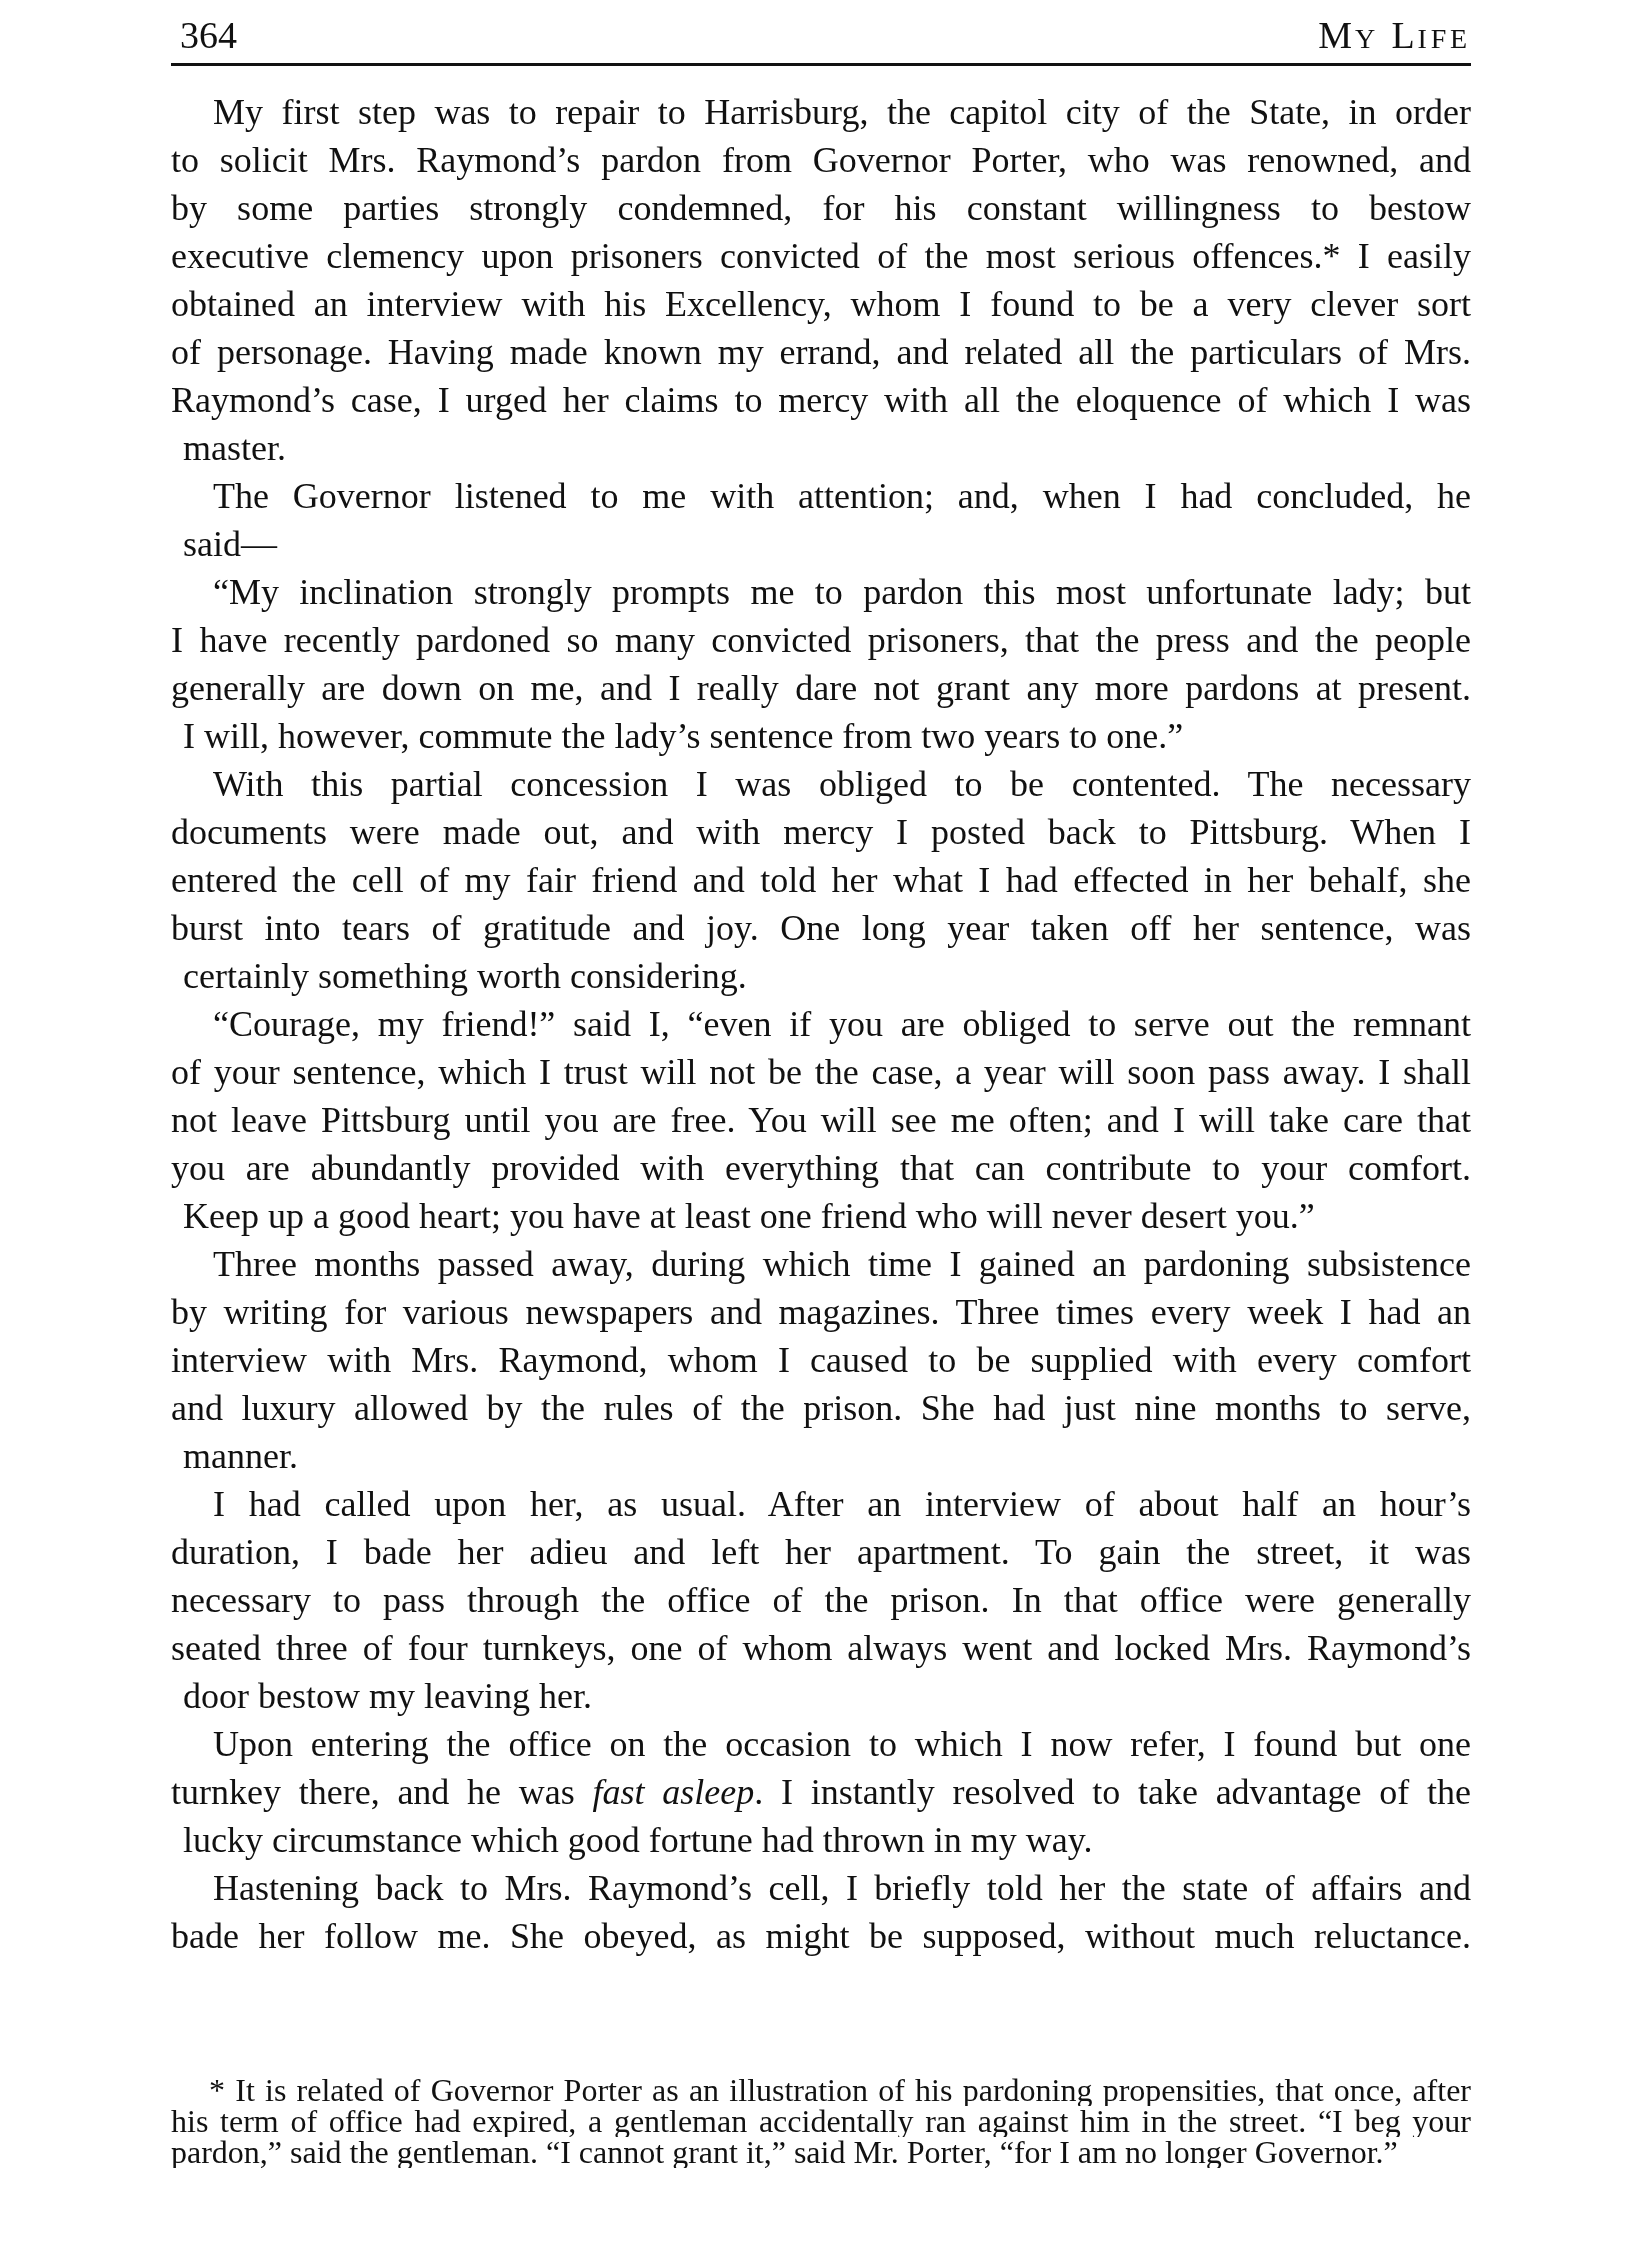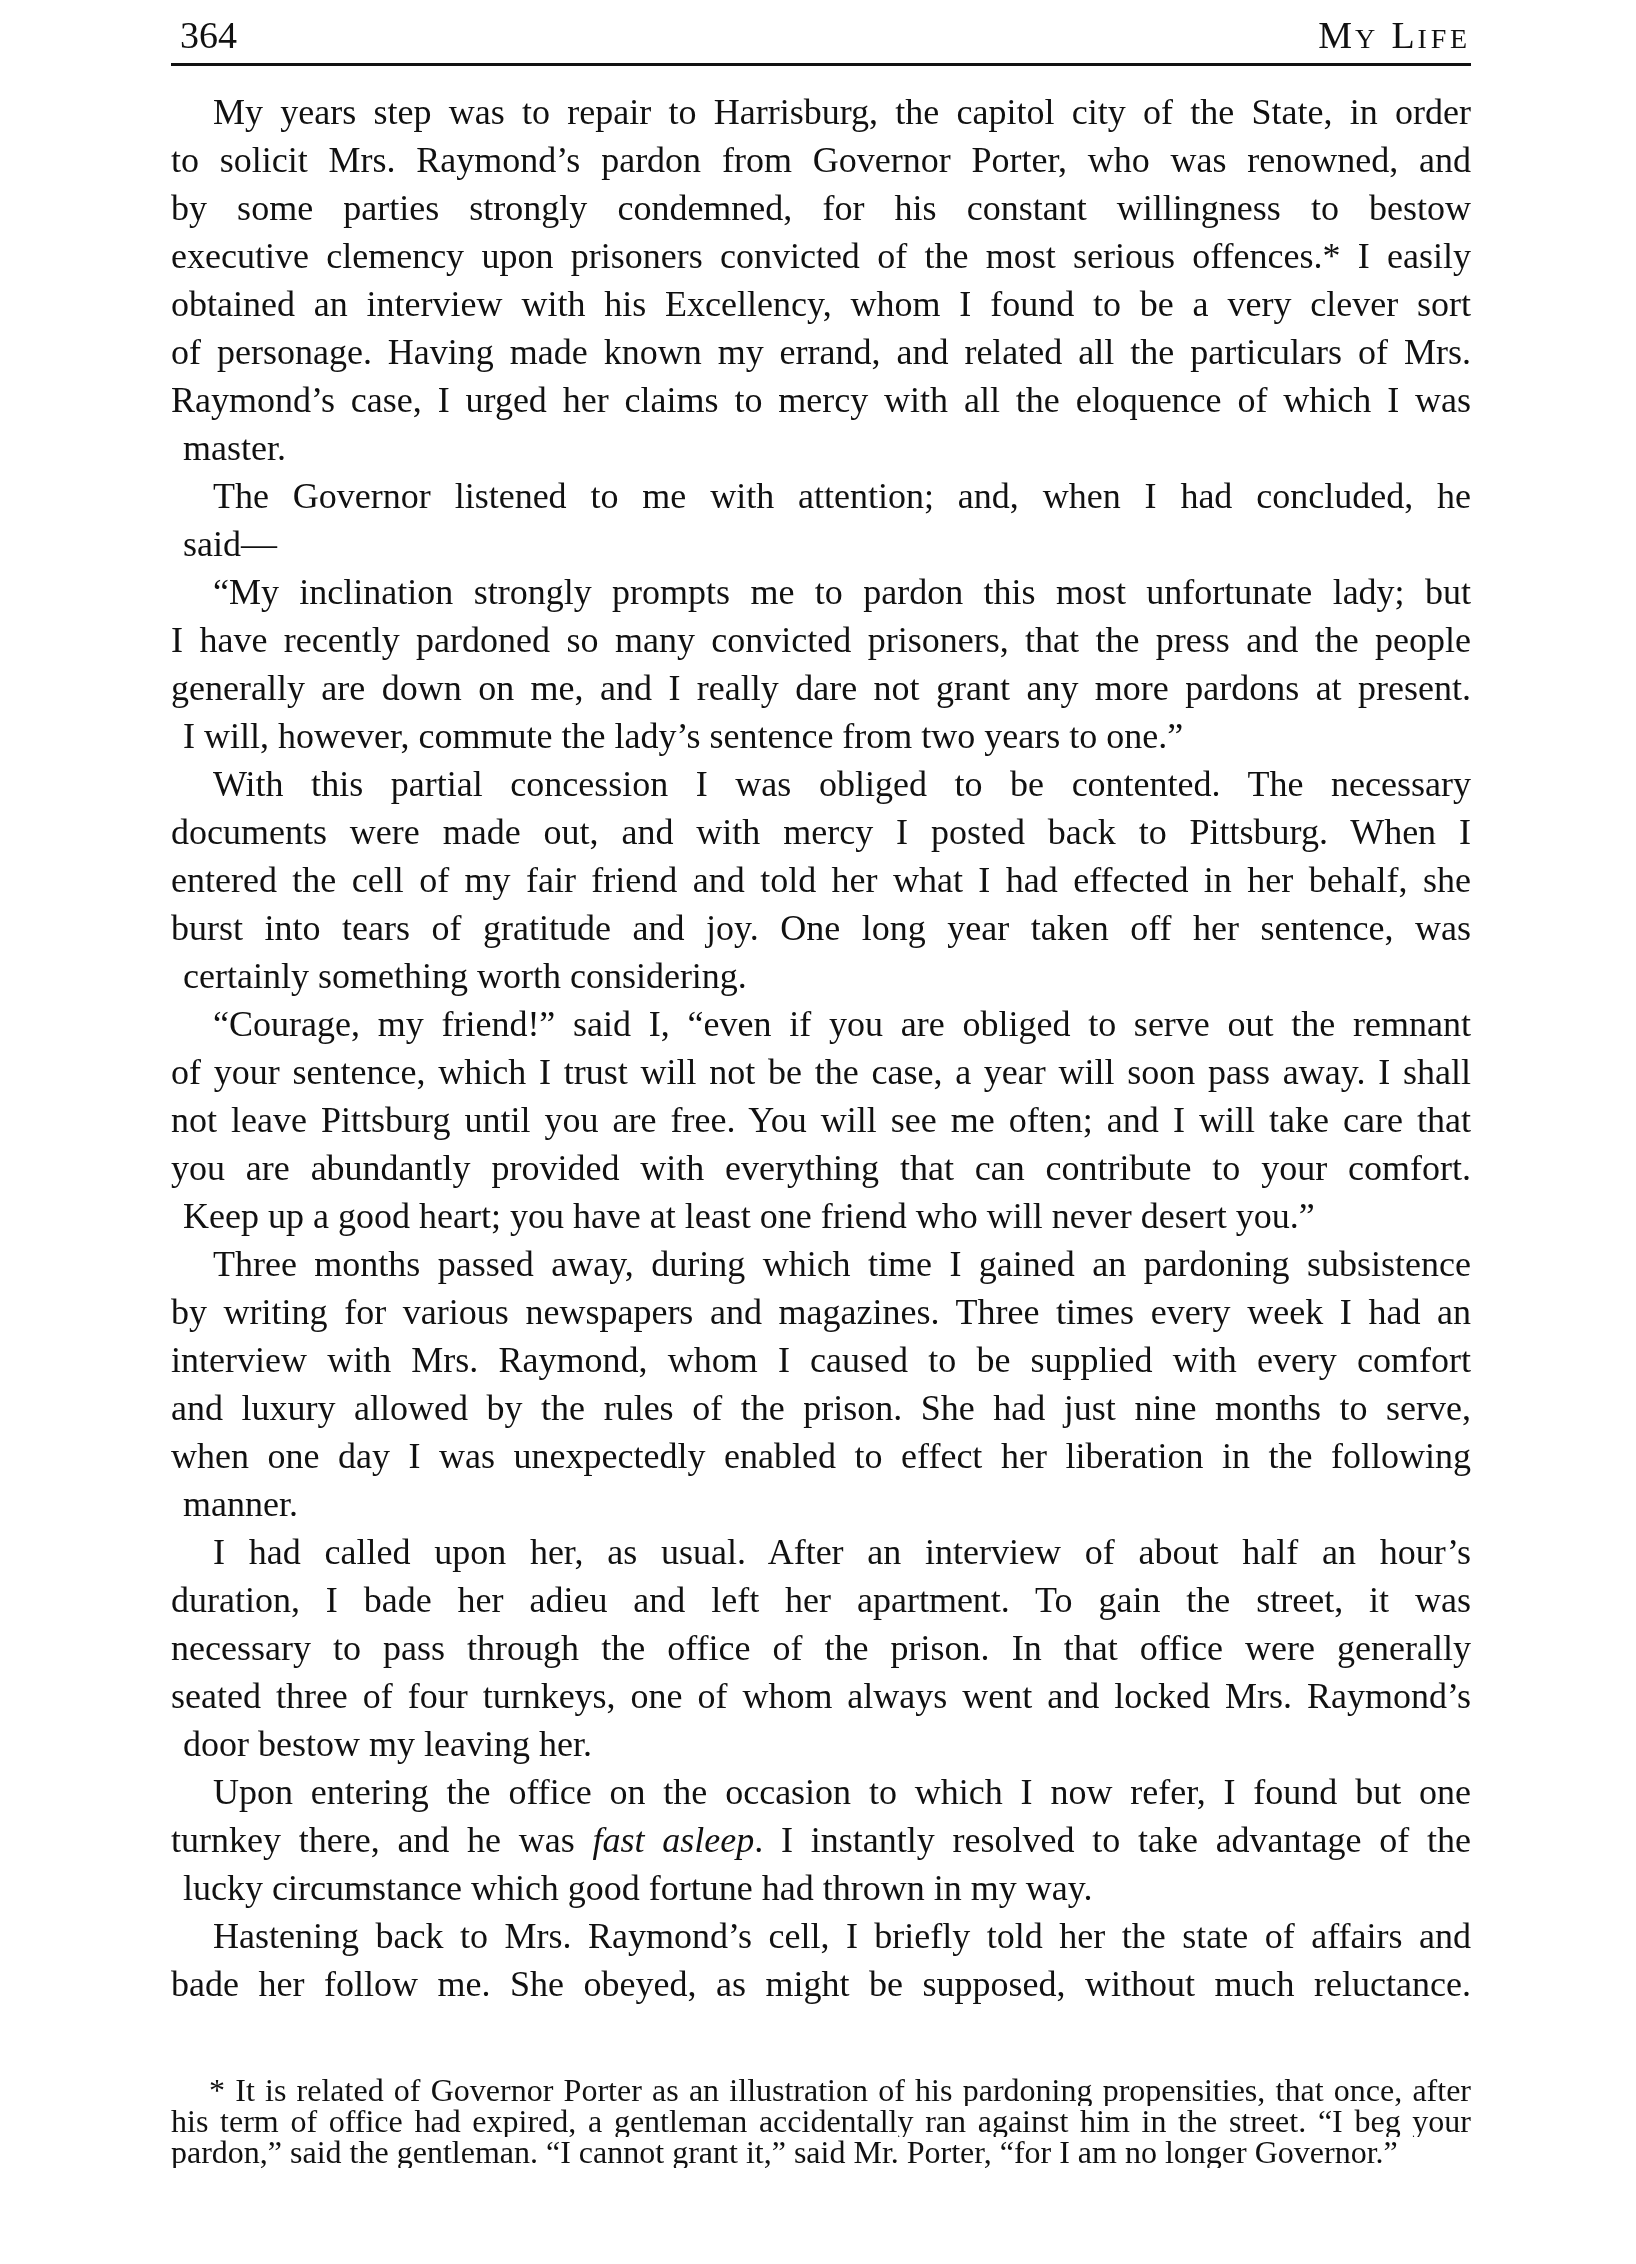--- a/index.html
+++ b/index.html
@@ -26,21 +26,21 @@
 <div class="page">
   <div class="running-head">
     <span class="page-number">364</span>
     <div class="running-title"><span>M</span><span class="sc">Y</span>&nbsp;<span>L</span><span class="sc">IFE</span></div>
     <div class="head-rule"></div>
   </div>
 
   <div class="body-text">
 
     <div>
-      <span class="line"><span class="ind"></span><span>My years step was to repair to Harrisburg, the capitol city of the State, in order</span></span>
+      <span class="line"><span class="ind"></span><span>My first step was to repair to Harrisburg, the capitol city of the State, in order</span></span>
       <span class="line">to solicit Mrs. Raymond’s pardon from Governor Porter, who was renowned, and</span>
       <span class="line">by some parties strongly condemned, for his constant willingness to bestow</span>
       <span class="line">executive clemency upon prisoners convicted of the most serious offences.* I easily</span>
       <span class="line">obtained an interview with his Excellency, whom I found to be a very clever sort</span>
       <span class="line">of personage. Having made known my errand, and related all the particulars of Mrs.</span>
       <span class="line">Raymond’s case, I urged her claims to mercy with all the eloquence of which I was</span>
       <span class="line last">master.</span>
     </div>
 
     <div>
@@ -69,21 +69,20 @@
       <span class="line">not leave Pittsburg until you are free. You will see me often; and I will take care that</span>
       <span class="line">you are abundantly provided with everything that can contribute to your comfort.</span>
       <span class="line last">Keep up a good heart; you have at least one friend who will never desert you.”</span>
     </div>
 
     <div>
       <span class="line"><span class="ind"></span><span>Three months passed away, during which time I gained an pardoning subsistence</span></span>
       <span class="line">by writing for various newspapers and magazines. Three times every week I had an</span>
       <span class="line">interview with Mrs. Raymond, whom I caused to be supplied with every comfort</span>
       <span class="line">and luxury allowed by the rules of the prison. She had just nine months to serve,</span>
-      <span class="line">when one day I was unexpectedly enabled to effect her liberation in the following</span>
       <span class="line last">manner.</span>
     </div>
 
     <div>
       <span class="line"><span class="ind"></span><span>I had called upon her, as usual. After an interview of about half an hour’s</span></span>
       <span class="line">duration, I bade her adieu and left her apartment. To gain the street, it was</span>
       <span class="line">necessary to pass through the office of the prison. In that office were generally</span>
       <span class="line">seated three of four turnkeys, one of whom always went and locked Mrs. Raymond’s</span>
       <span class="line last">door bestow my leaving her.</span>
     </div>

